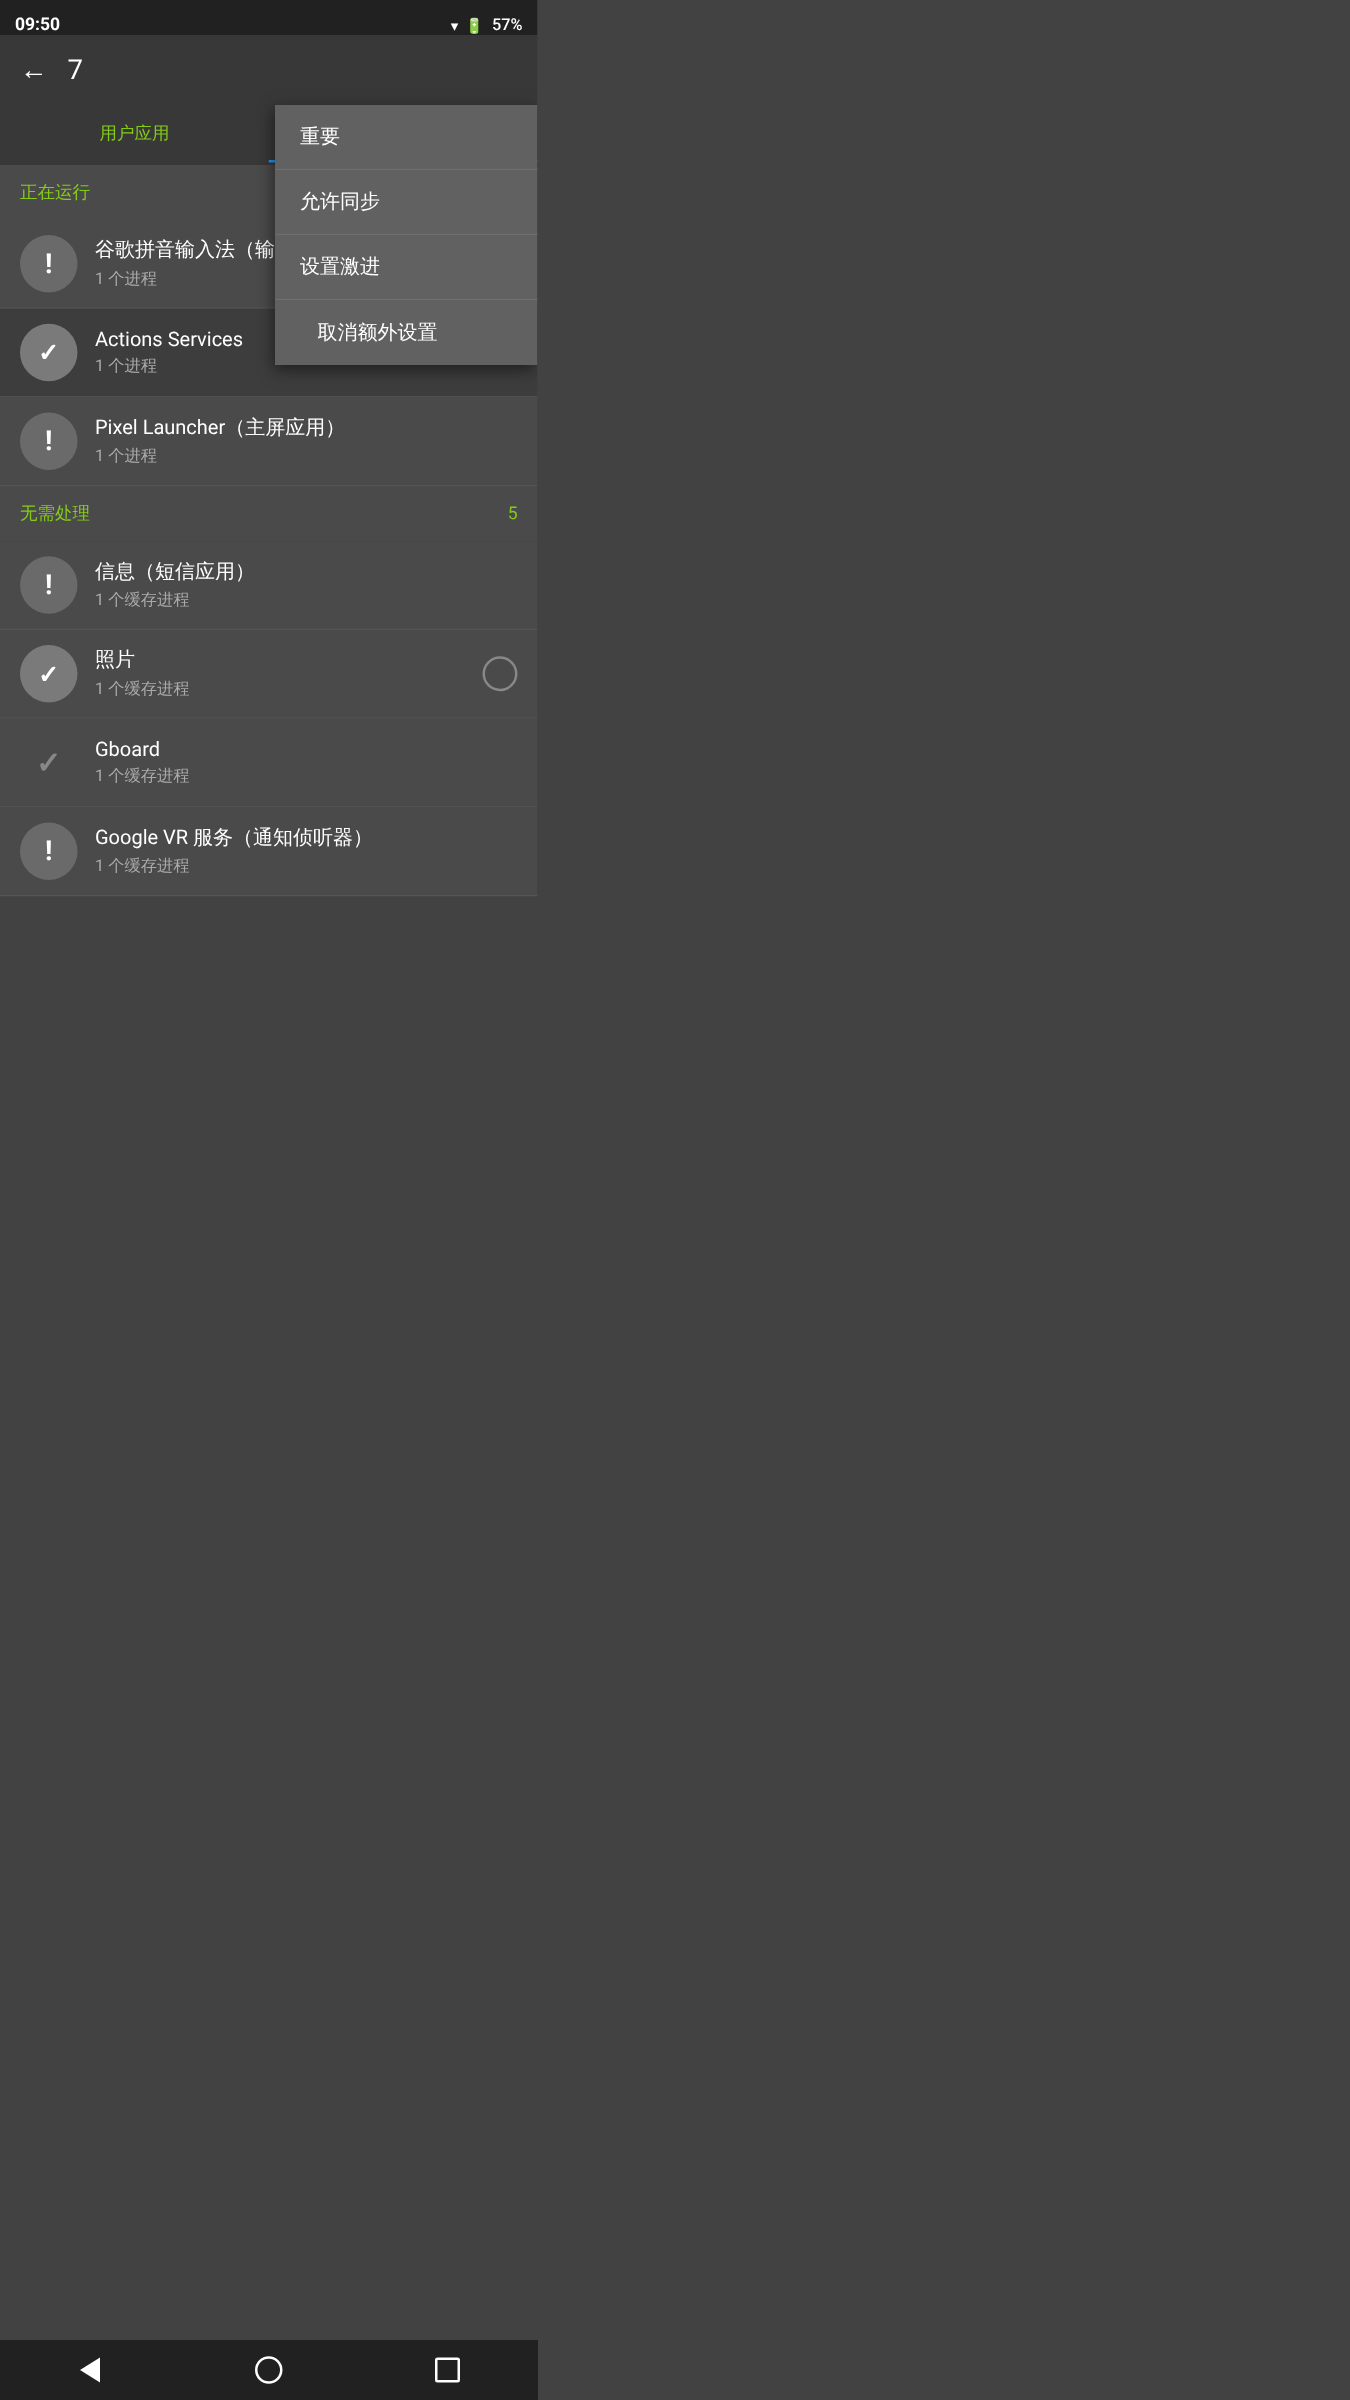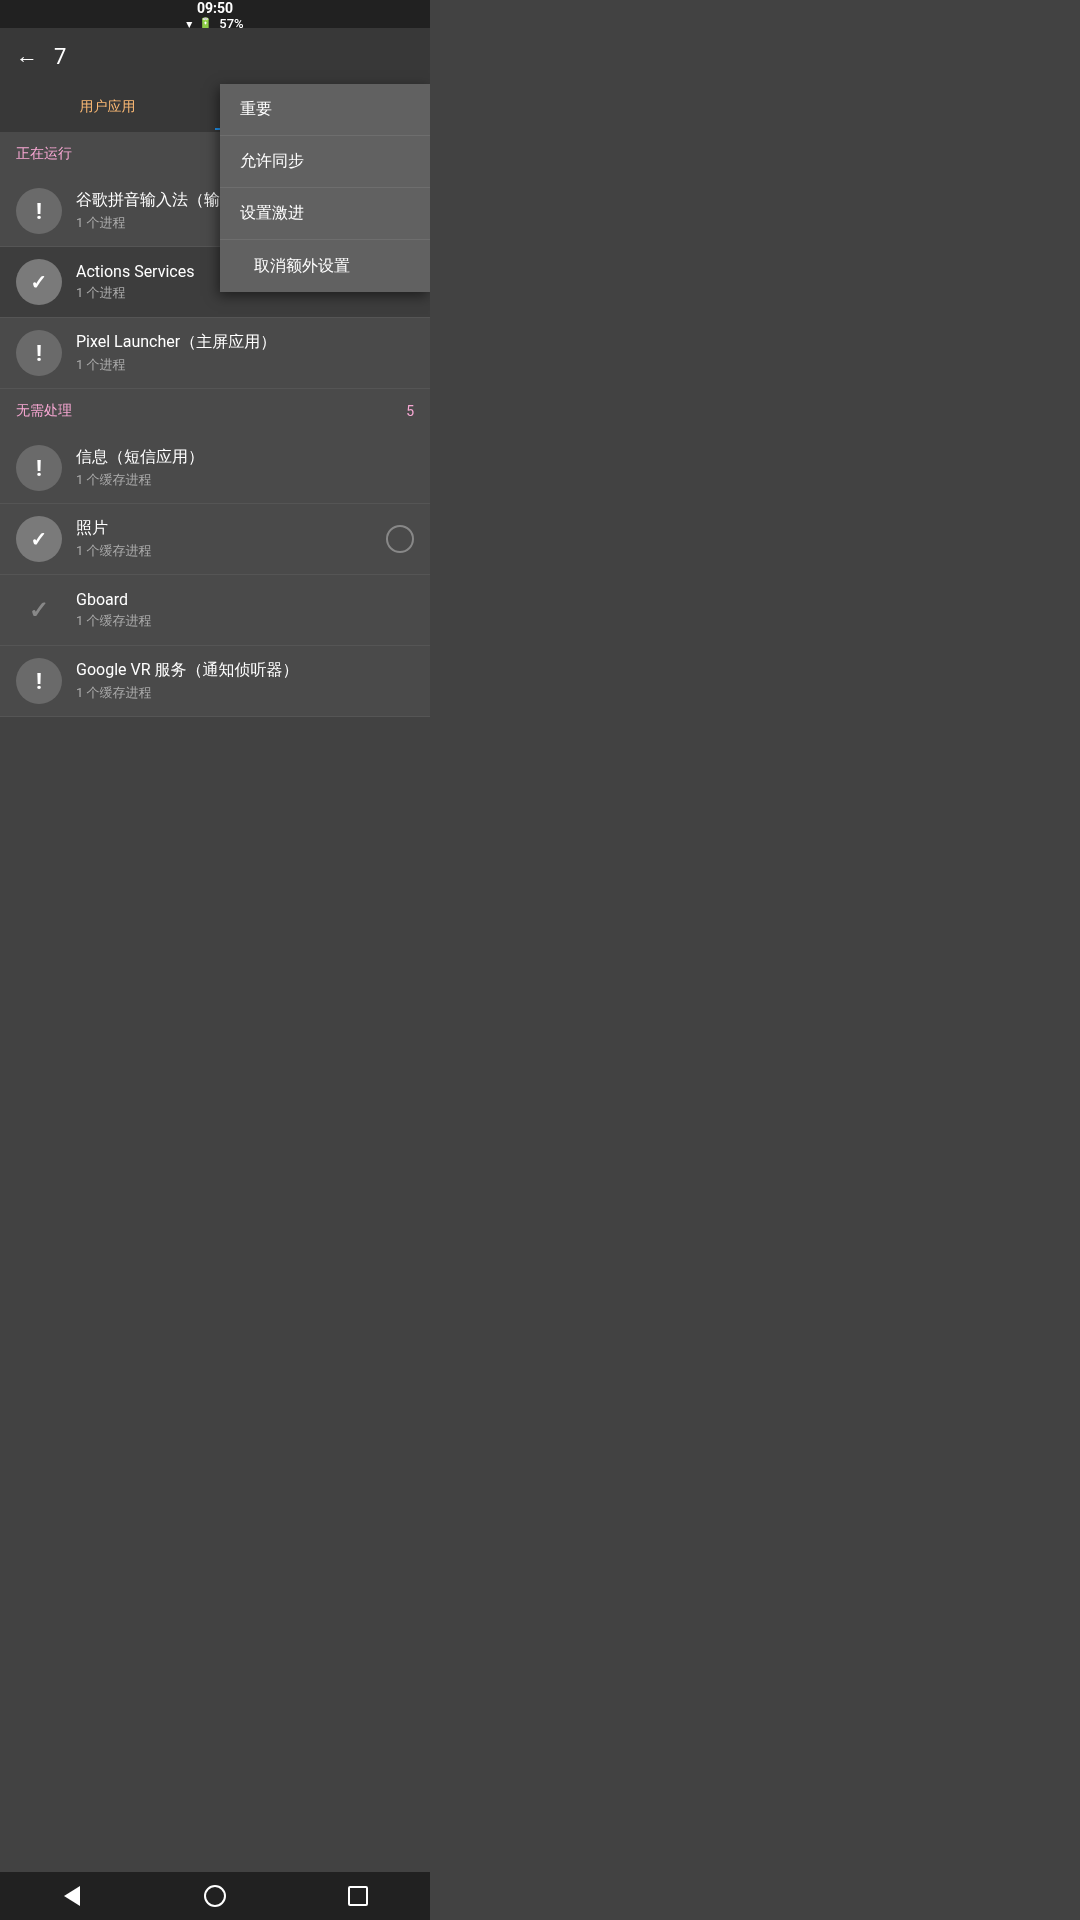--- a/index.html
+++ b/index.html
@@ -14,26 +14,25 @@
       font-size: 16px;
       position: relative;
       overflow-x: hidden;
     }
 
     
     .status-bar {
       background: #212121;
       height: 28px;
       display: flex;
-      align-items: center;
+      align-items: flex-end;
       justify-content: space-between;
       padding: 0 12px;
       font-size: 13px;
       font-weight: 500;
-      flex-direction: column;
     }
     .status-bar-left { font-size: 14px; font-weight: bold; }
     .status-bar-right {
       display: flex;
       align-items: center;
       gap: 6px;
       font-size: 13px;
     }
     .wifi-icon { font-size: 12px; }
     .battery-icon { font-size: 12px; }
@@ -66,21 +65,21 @@
       border-bottom: 2px solid transparent;
       height: 48px;
       position: relative;
     }
     .tab {
       flex: 1;
       display: flex;
       align-items: center;
       justify-content: center;
       font-size: 14px;
-      color: #fdba74;
+      color: #84cc16;
       cursor: pointer;
       position: relative;
     }
     .tab.active {
       color: #ffffff;
     }
     .tab.active::after {
       content: '';
       position: absolute;
       bottom: 0;
@@ -92,21 +91,21 @@
 
     
     .section-header {
       background: #4a4a4a;
       height: 44px;
       display: flex;
       align-items: center;
       justify-content: space-between;
       padding: 0 16px;
       font-size: 14px;
-      color: #f9a8d4;
+      color: #84cc16;
     }
 
     
     .app-item {
       background: #4a4a4a;
       display: flex;
       align-items: center;
       padding: 12px 16px;
       border-bottom: 1px solid #555555;
       min-height: 70px;

